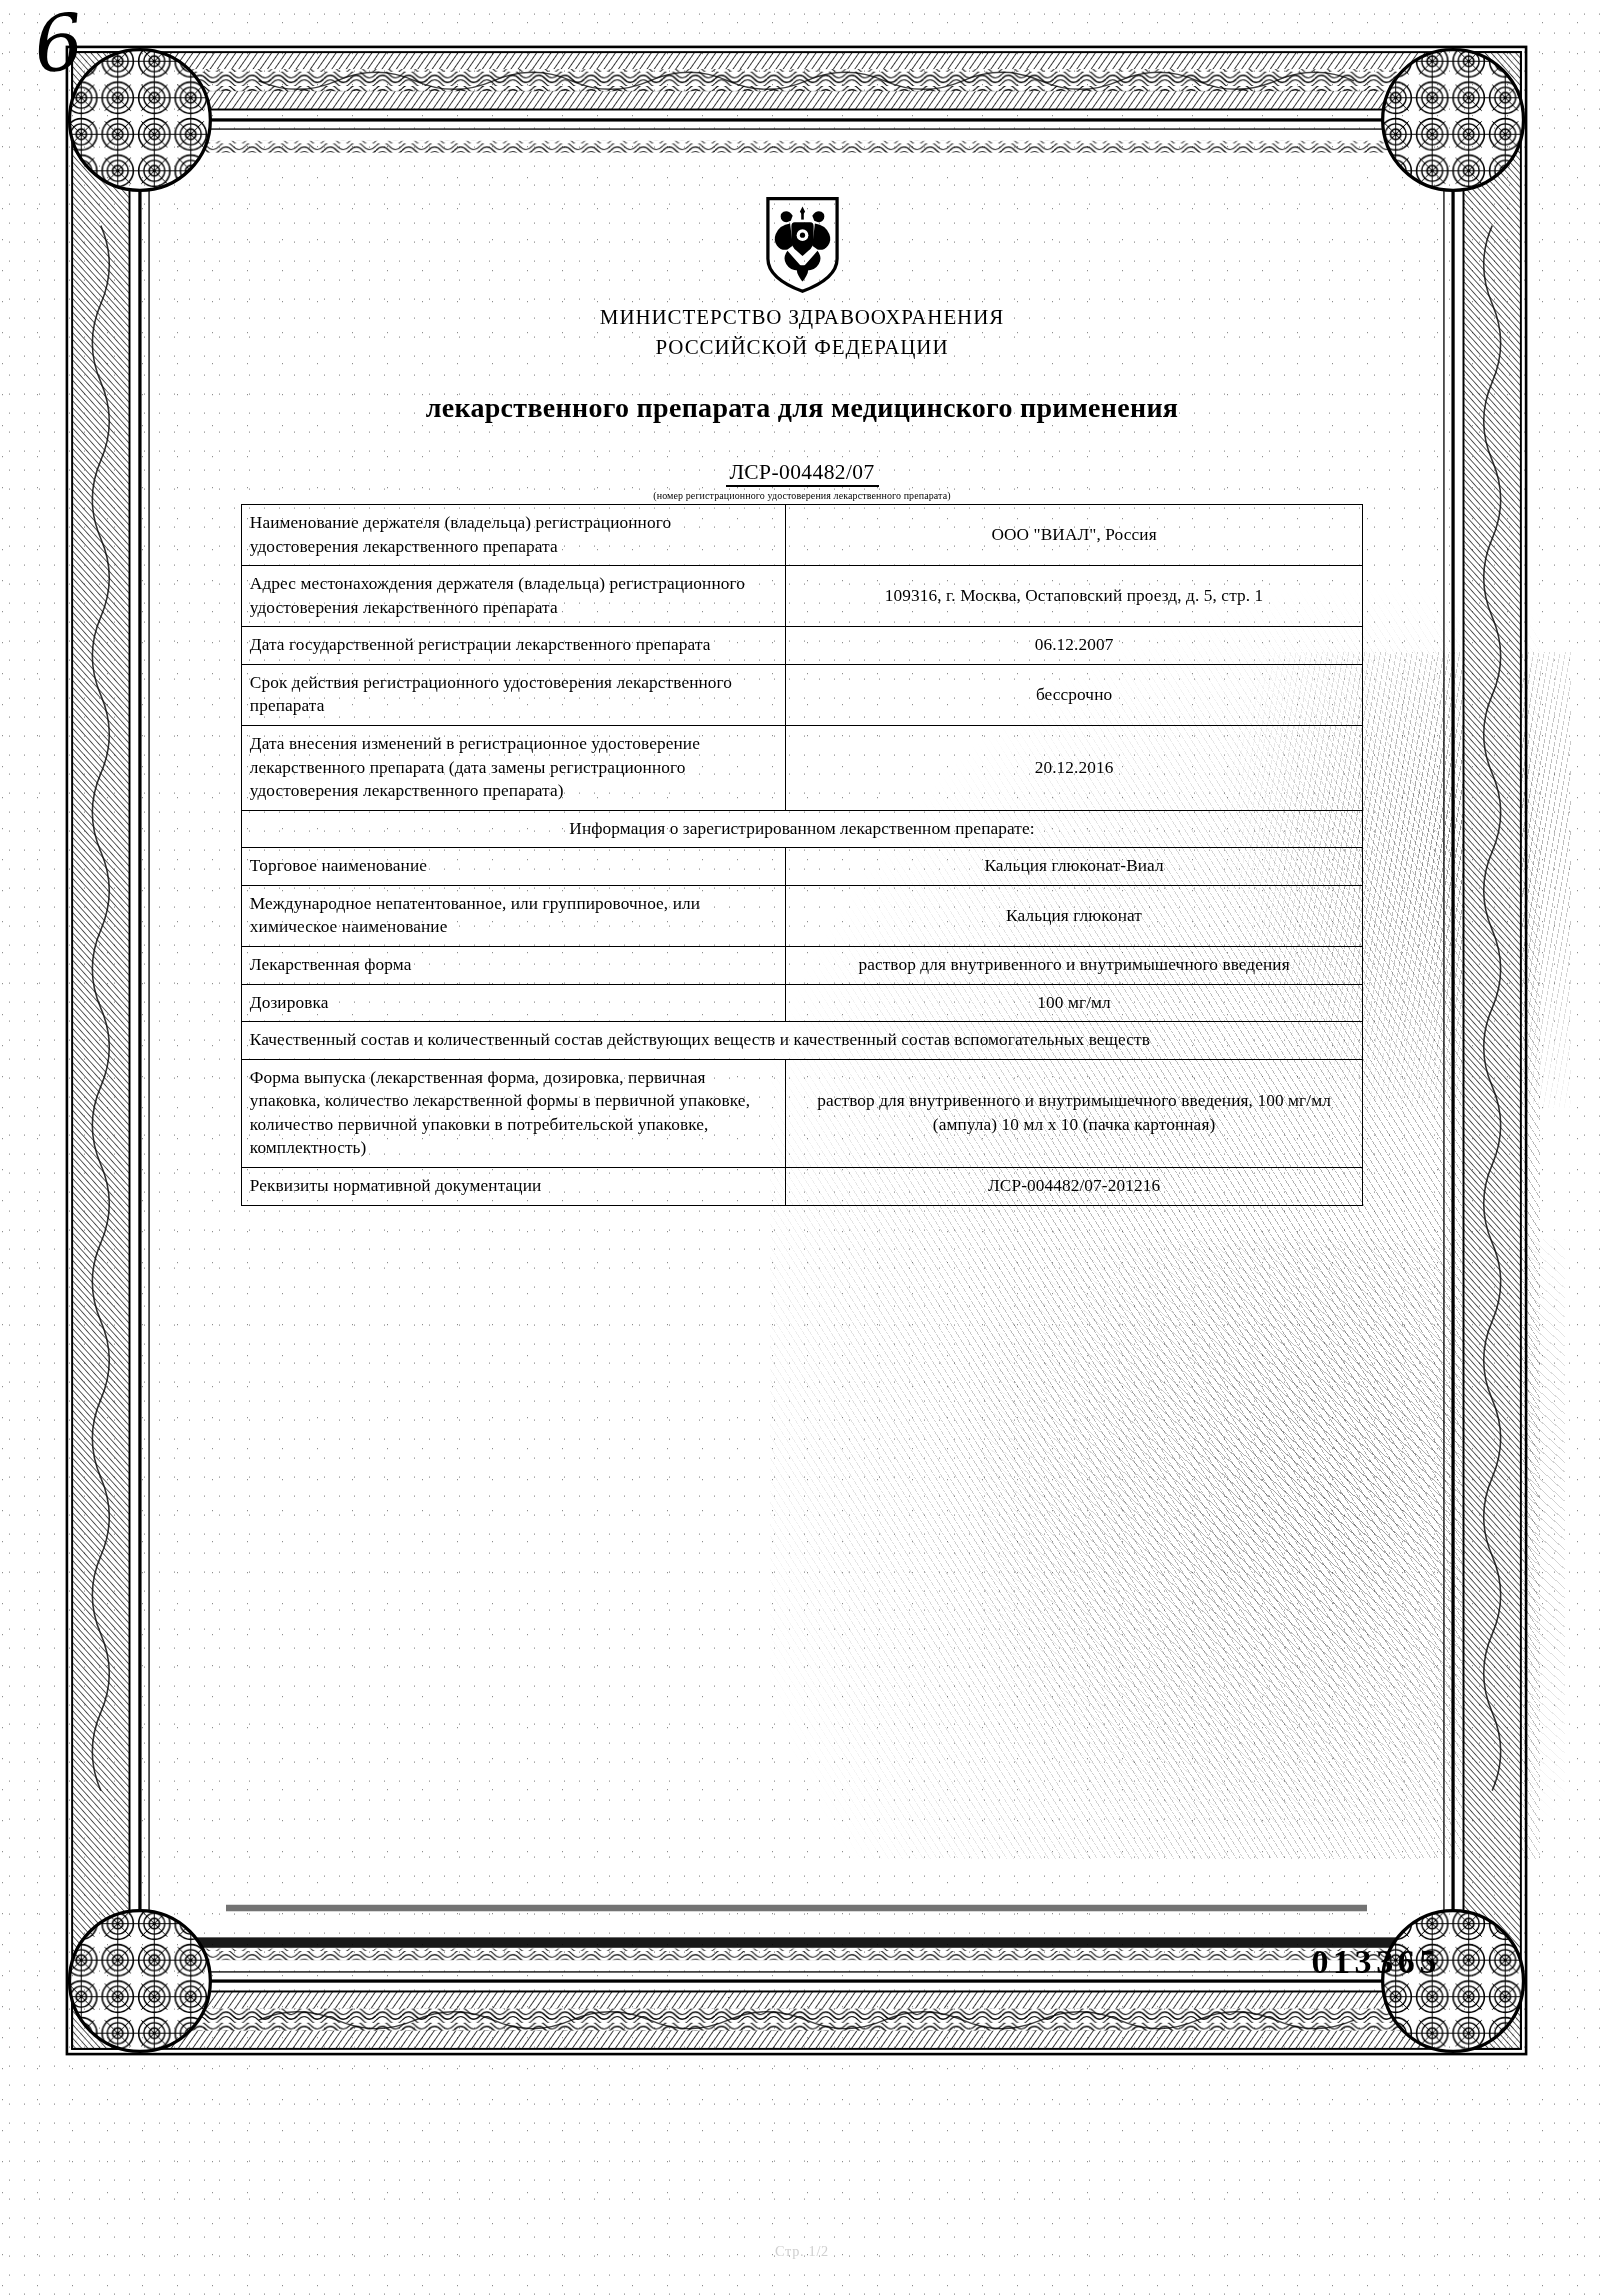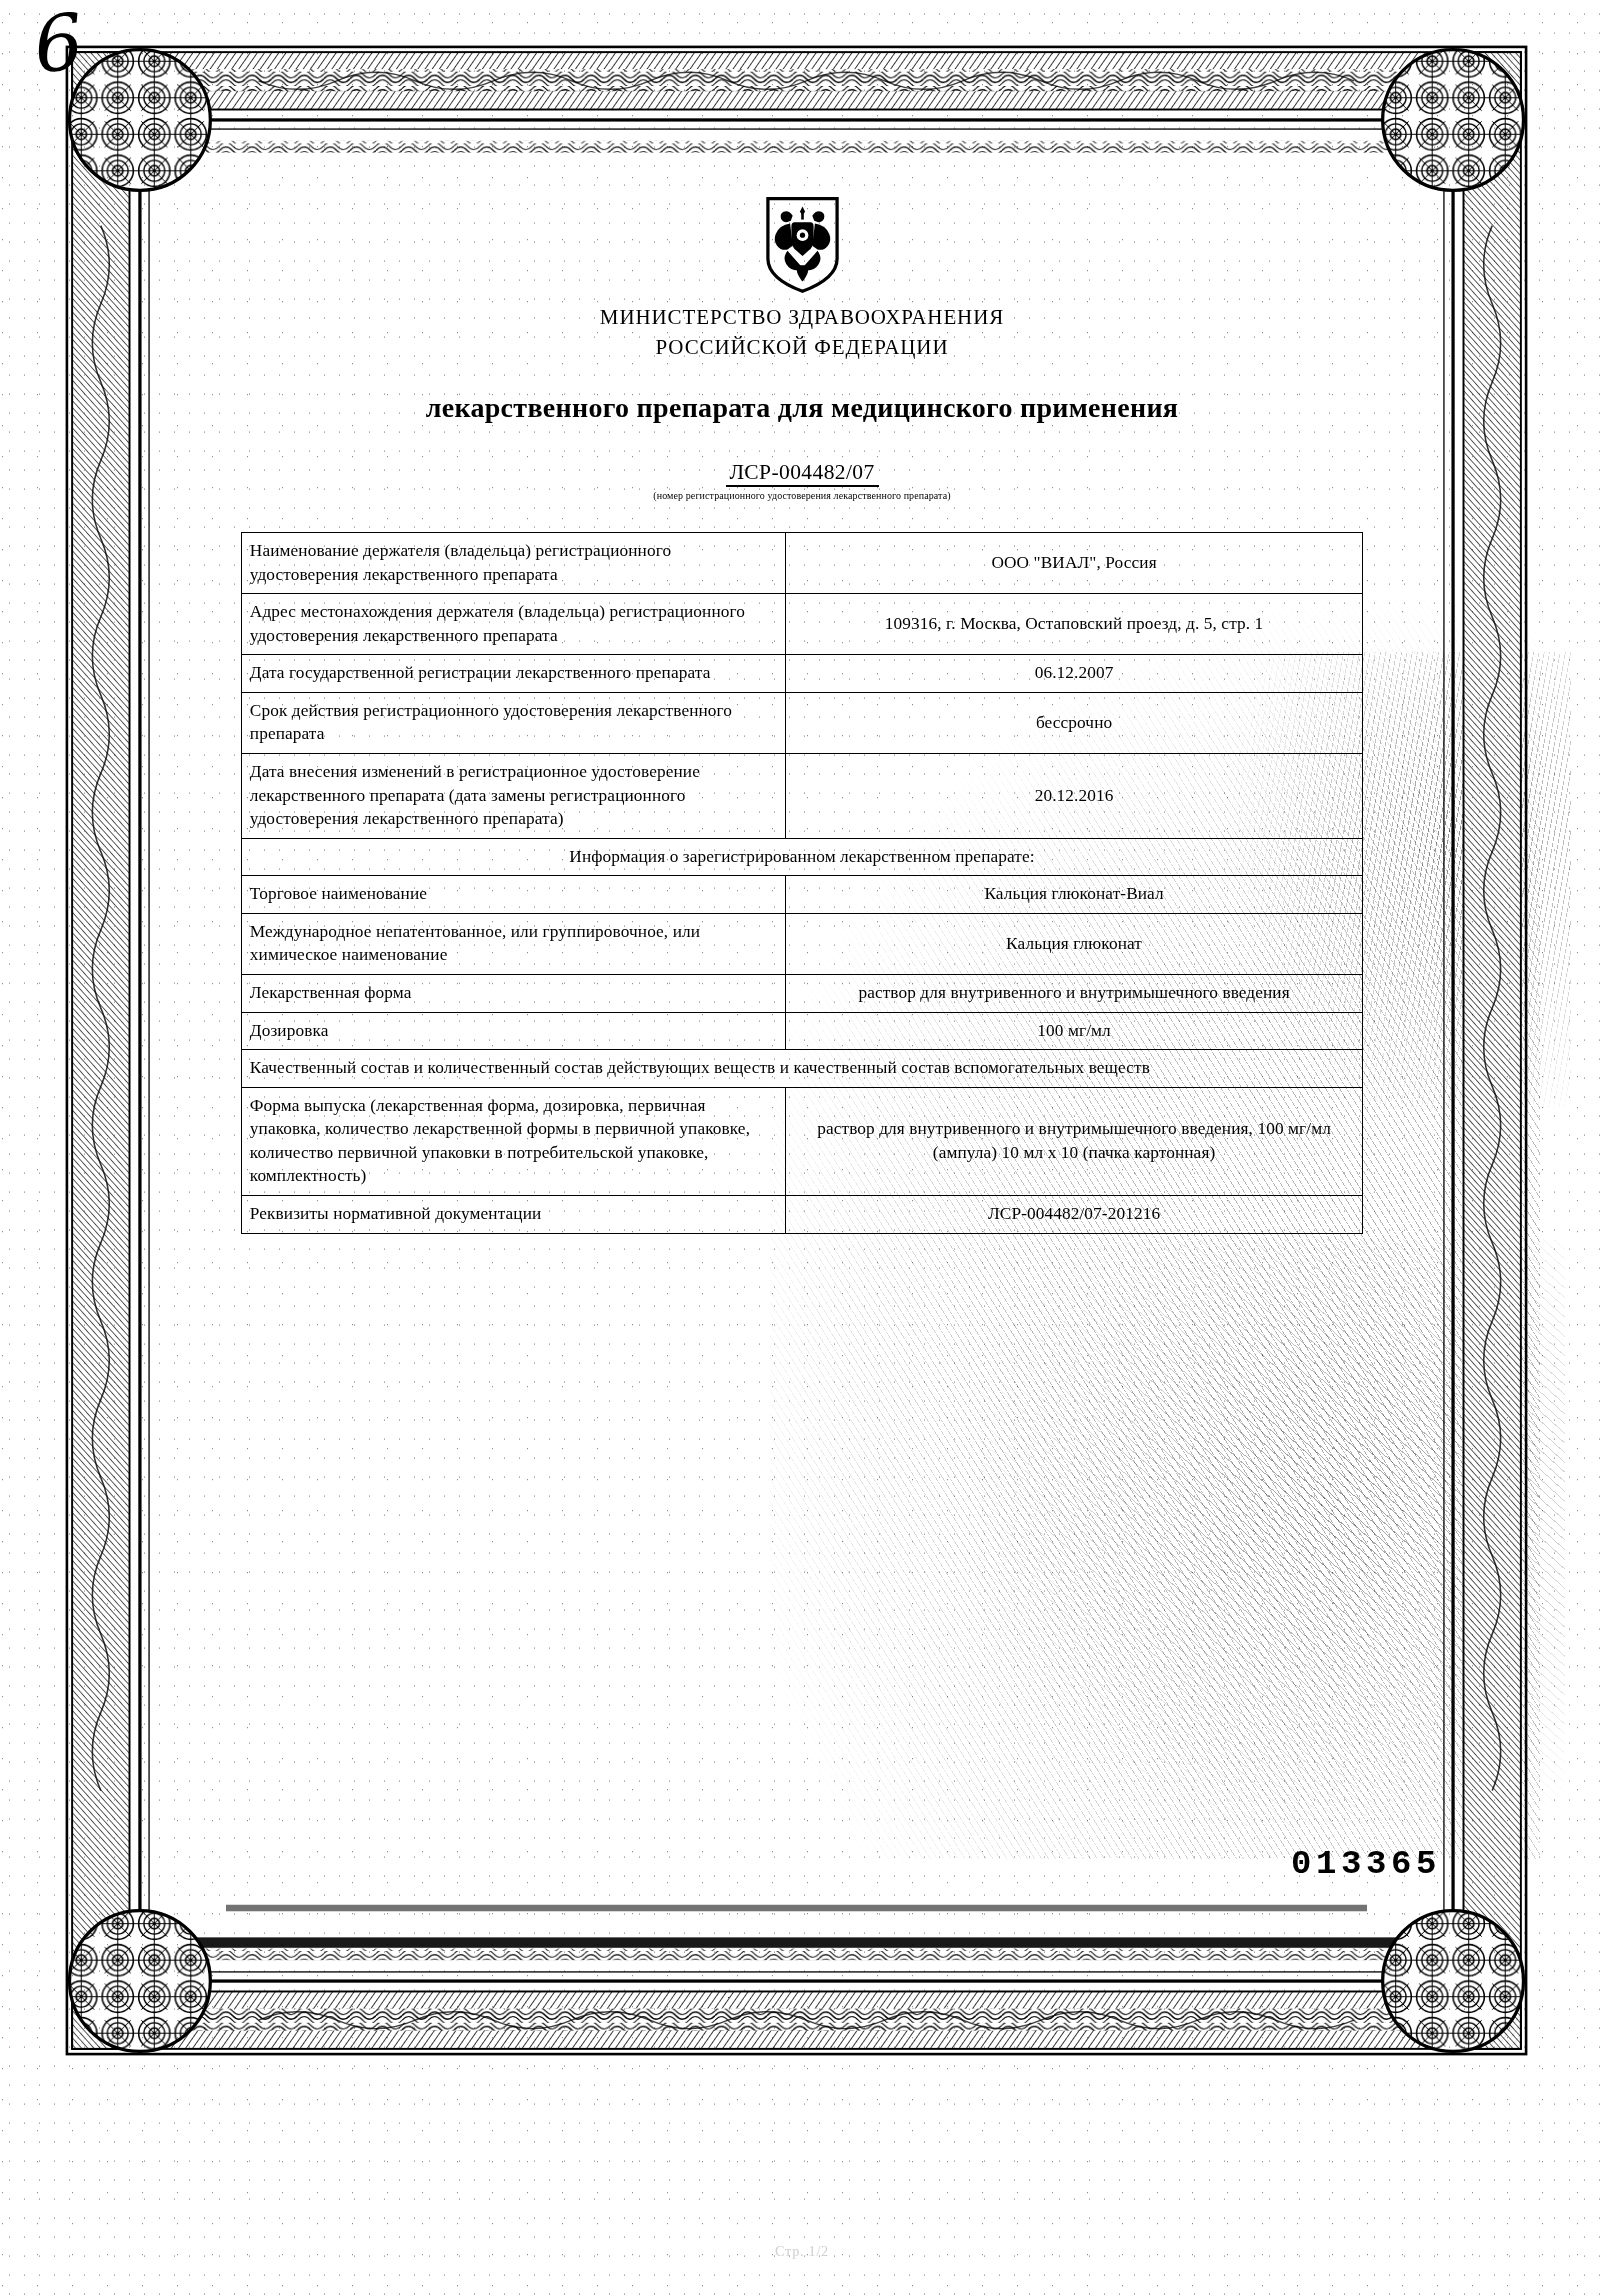--- a/index.html
+++ b/index.html
@@ -130,43 +130,43 @@
     text-align:center;
     font-size:10px;
     margin-top:5.2px;
     letter-spacing:0.1px;
   }
 
   
   table.reg{
     width:100%;
     border-collapse:collapse;
-    margin-top:31px;
+    margin-top:3px;
     table-layout:fixed;
   }
   table.reg td{
     border:1.6px solid #000;
     padding:5.9px 7.8px 7.2px 7.8px;
     font-size:17.3px;
     line-height:1.36;
     vertical-align:middle;
     letter-spacing:0.1px;
   }
   td.lbl{width:48.5%;}
   td.val{width:51.5%;text-align:center;}
   td.val.left{text-align:center;}
   td.full{text-align:left;}
   td.full.center{text-align:center;}
 
   
   .serial{
     position:absolute;
-    right:163px;top:1845px;
+    right:163px;top:1943px;
     z-index:20;
-    font-family:Liberation Mono, monospace;
+    font-family:Liberation Serif, serif;
     font-weight:700;
     font-size:34px;
     letter-spacing:4.6px;
   }
 
   
   .page-footer{
     position:absolute;
     left:0;right:0;top:2243px;
     text-align:center;

